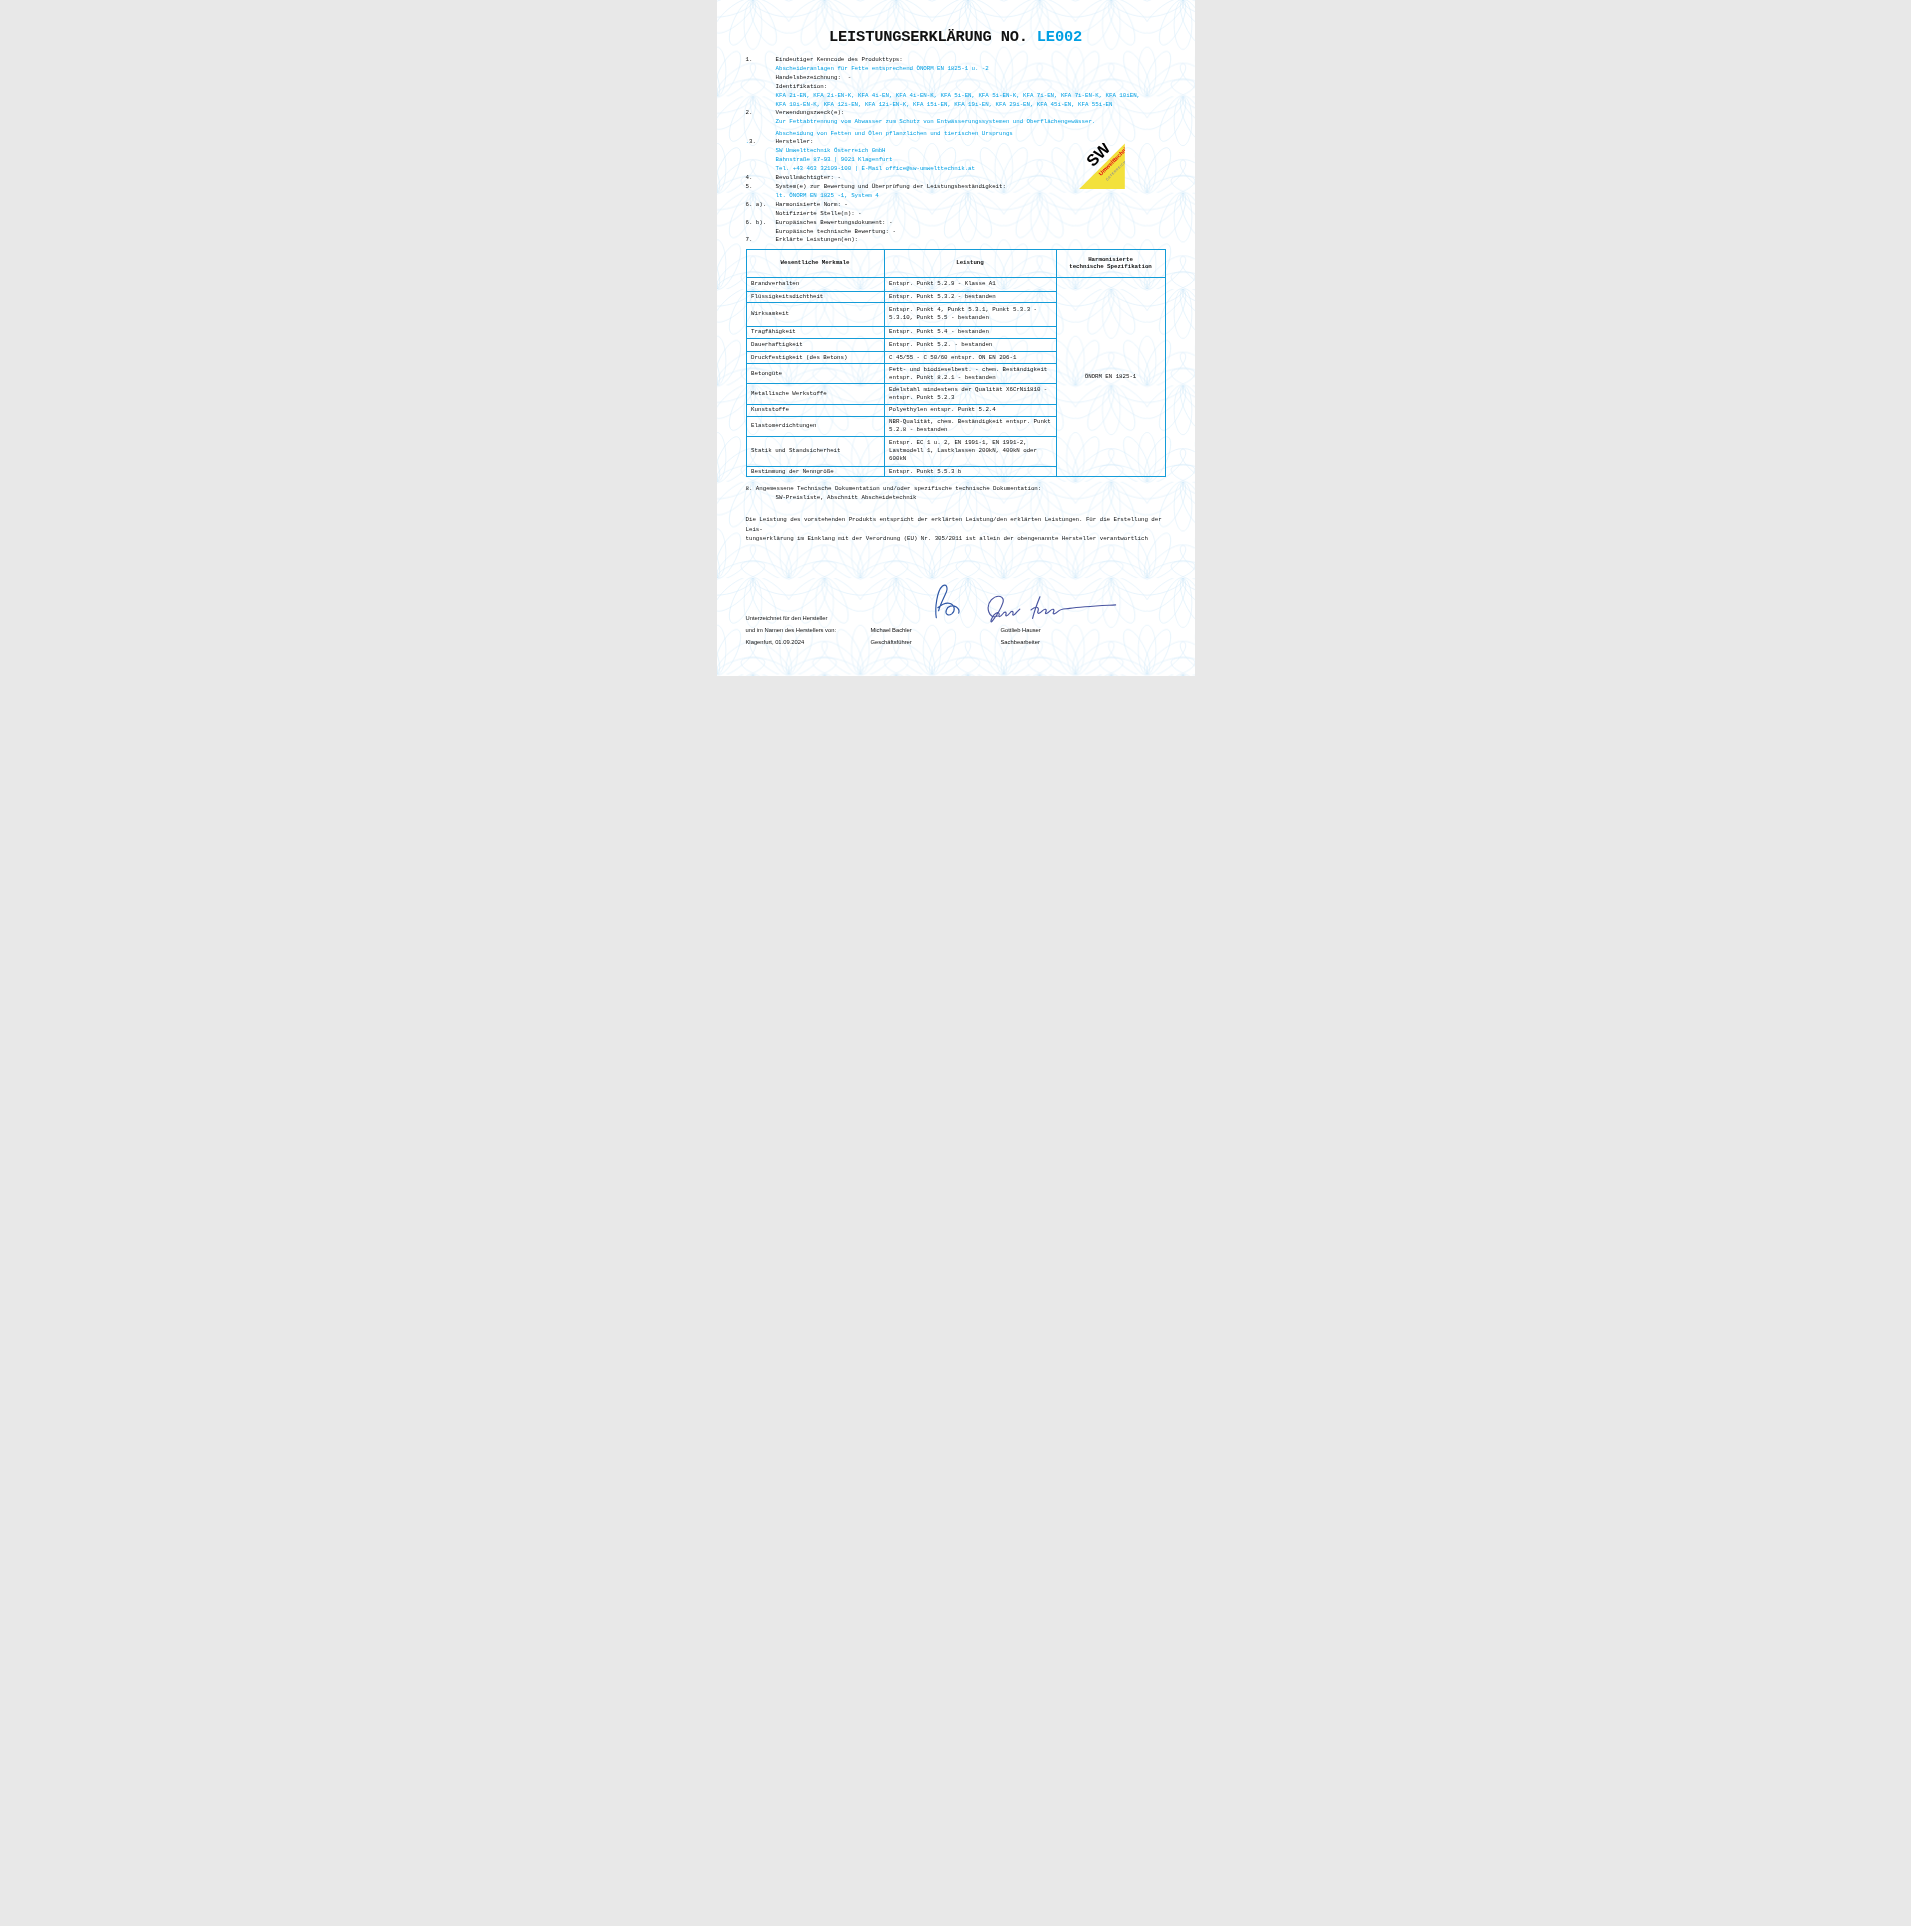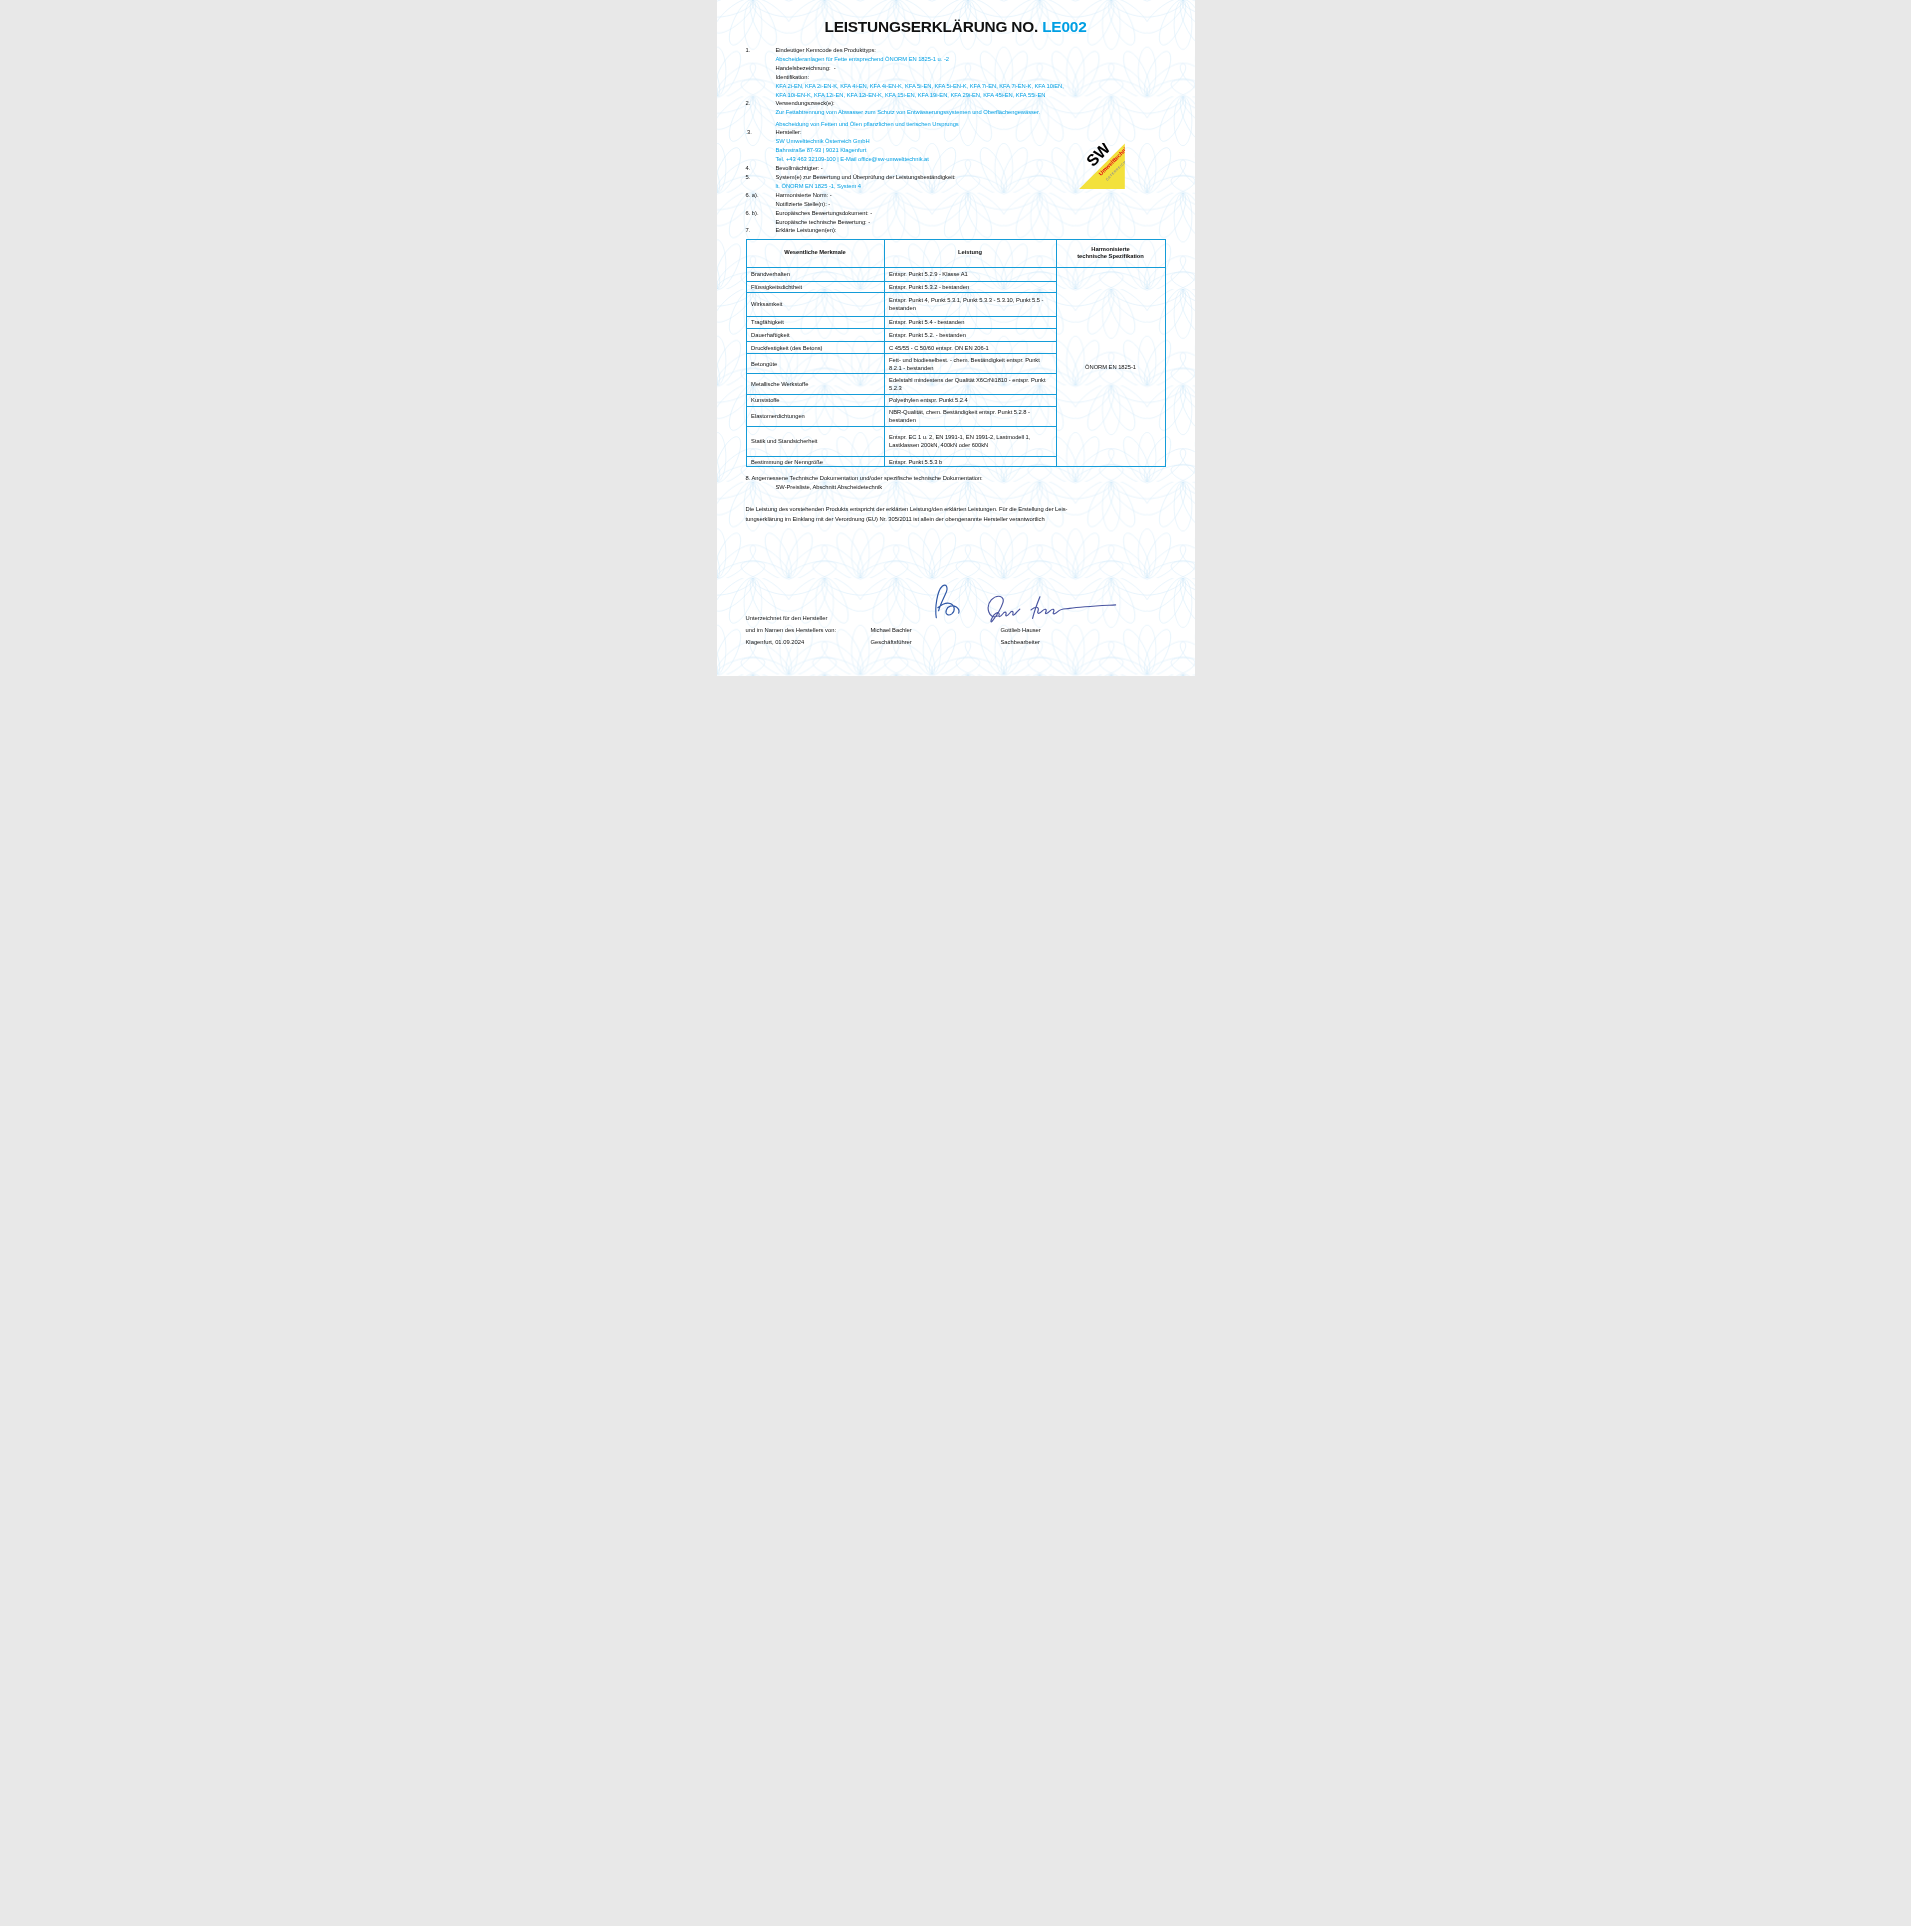--- a/index.html
+++ b/index.html
@@ -1,19 +1,19 @@
 <!DOCTYPE html>
 <html style="--blue: #009fe3; --table-border: #149cd8; --pattern: #cde7f8; --logo-yellow: #f3e13c; --logo-red: #e30613; --logo-gray: #8e8f92; --sig-blue-1: #2d56a5; --sig-blue-2: #4a55a0;font-size:6.2px"><head>
 <meta charset="utf-8">
 <style>
   html,body{margin:0;padding:0;background:#e8e8e8;}
   .page{position:relative;width:478px;height:676px;background:#ffffff;overflow:hidden;
         font-family:"Liberation Sans","DejaVu Sans",sans-serif;color:#111;margin:0 auto;}
   .bg-svg{position:absolute;left:0;top:0;z-index:0;}
-  .content{position:relative;z-index:1;padding:18px 29px 0 29px;}
+  .content{position:relative;z-index:1;padding:28px 29px 0 29px;font-family:Liberation Mono, monospace;}
 
   .title{text-align:center;font-size:15.4px;font-weight:bold;letter-spacing:-0.2px;
          margin:0 0 10px 0;white-space:nowrap;}
   .title .no{color:var(--blue);}
 
   .list{font-size:5.8px;line-height:8.9px;letter-spacing:-0.04px;}
   .lrow{display:flex;}
   .lrow.gap{margin-top:2.3px;}
   .lrow .num{flex:0 0 30px;}
   .lrow .txt{flex:1;white-space:pre-wrap;}

